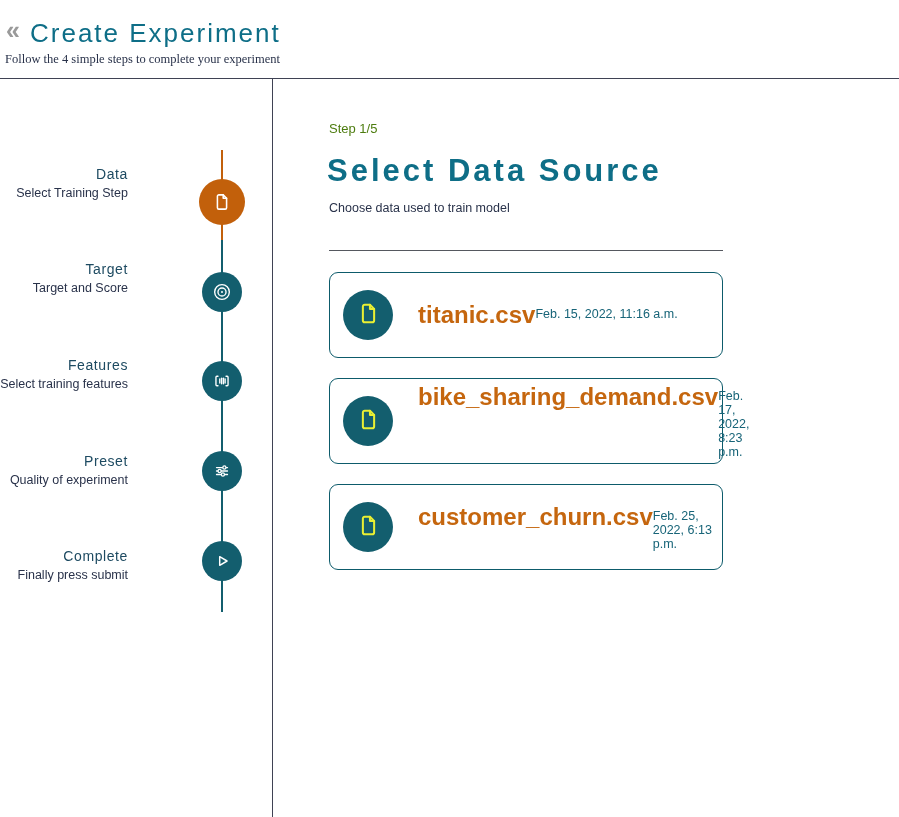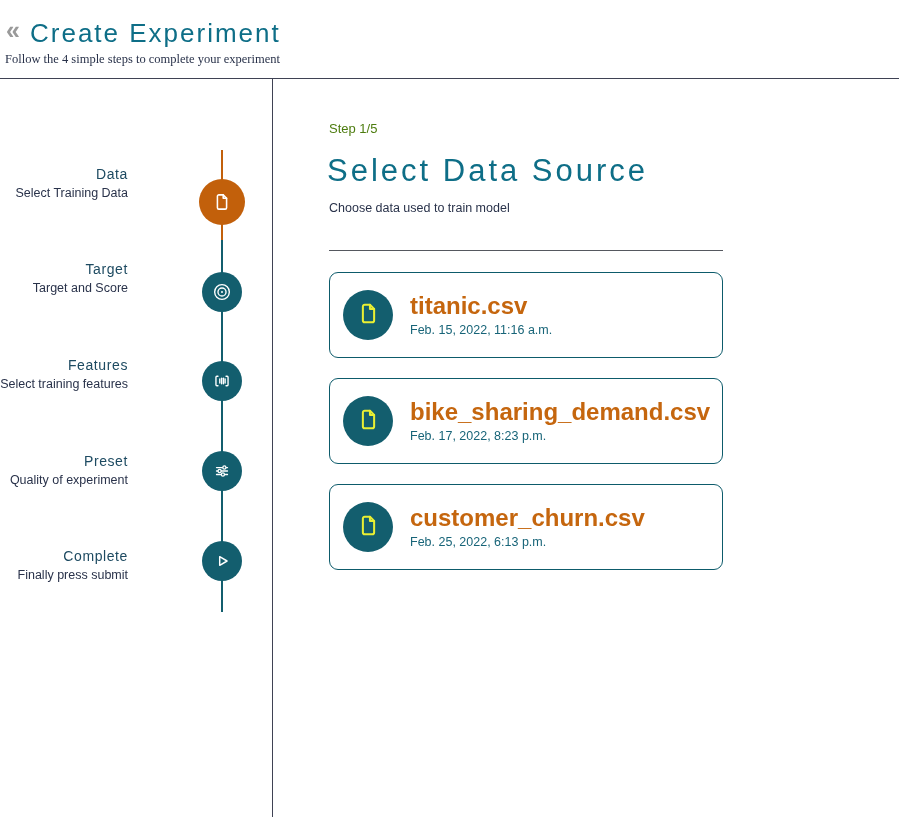--- a/index.html
+++ b/index.html
@@ -49,41 +49,41 @@
     justify-content:center;cursor:pointer;box-sizing:border-box;
   }
   .step-icon.teal{width:40px;height:40px;left:202px;background:#135e6e;}
   .step-icon.active{width:46px;height:46px;left:199px;background:#c2600b;}
   .step-icon svg{display:block;}
   
   .step-indicator{
     position:absolute;left:329px;top:121px;font-size:13px;color:#4d7c0f;text-align:center;
   }
   .main-title{
-    position:absolute;left:327px;top:153px;font-size:31px;font-weight:normal;
+    position:absolute;left:327px;top:153px;font-size:31px;font-weight:bold;
     letter-spacing:3px;color:#0e6e87;
   }
   .main-subtitle{
     position:absolute;left:329px;top:201px;font-size:12.5px;color:#29324a;
   }
   .main-divider{
     position:absolute;left:329px;top:250px;width:394px;height:0;
     border-top:1px solid #55585f;
   }
   .dataset-card{
     position:absolute;left:329px;width:394px;height:86px;box-sizing:border-box;
     border:1px solid #0d5b6b;border-radius:9px;background:#fff;cursor:pointer;
     display:flex;align-items:center;padding-left:13px;
   }
   .dataset-card:nth-of-type(1){top:272px;}
   .card-file-badge{
     width:50px;height:50px;border-radius:50%;background:#135e6e;flex:0 0 auto;
     display:flex;align-items:center;justify-content:center;
   }
-  .card-body{margin-left:17px;display:flex;flex-direction:column;}
+  .card-body{margin-left:25px;display:flex;flex-direction:row;}
   .card-title{
     font-size:24px;font-weight:bold;color:#c5660e;line-height:1.05;
   }
   .card-date{
     font-size:12.5px;color:#176478;margin-top:5px;
   }
 </style>
 </head>
 <body>
 
@@ -91,21 +91,21 @@
 <div class="header-title">Create Experiment</div>
 <div class="header-subtitle">Follow the 4 simple steps to complete your experiment</div>
 <div class="header-divider"></div>
 <div class="panel-divider"></div>
 
 <div class="stepper-line-active"></div>
 <div class="stepper-line-rest"></div>
 
 <div class="step-labels" style="top:166px">
   <div class="step-label">Data</div>
-  <div class="step-sublabel">Select Training Data</div>
+  <div class="step-sublabel">Select Training Step</div>
 </div>
 <div class="step-icon active" style="top:179px">
   <span>
     <svg width="22" height="22" viewBox="0 0 24 24" fill="none" stroke="#ffffff" stroke-width="1.7" stroke-linejoin="round" stroke-linecap="round">
       <path d="M13.3 4.2H8.6c-.9 0-1.6.7-1.6 1.6v12.4c0 .9.7 1.6 1.6 1.6h6.8c.9 0 1.6-.7 1.6-1.6V7.9l-3.7-3.7z"></path>
       <path d="M13.3 4.2v3.7H17"></path>
     </svg>
   </span>
 </div>
 

